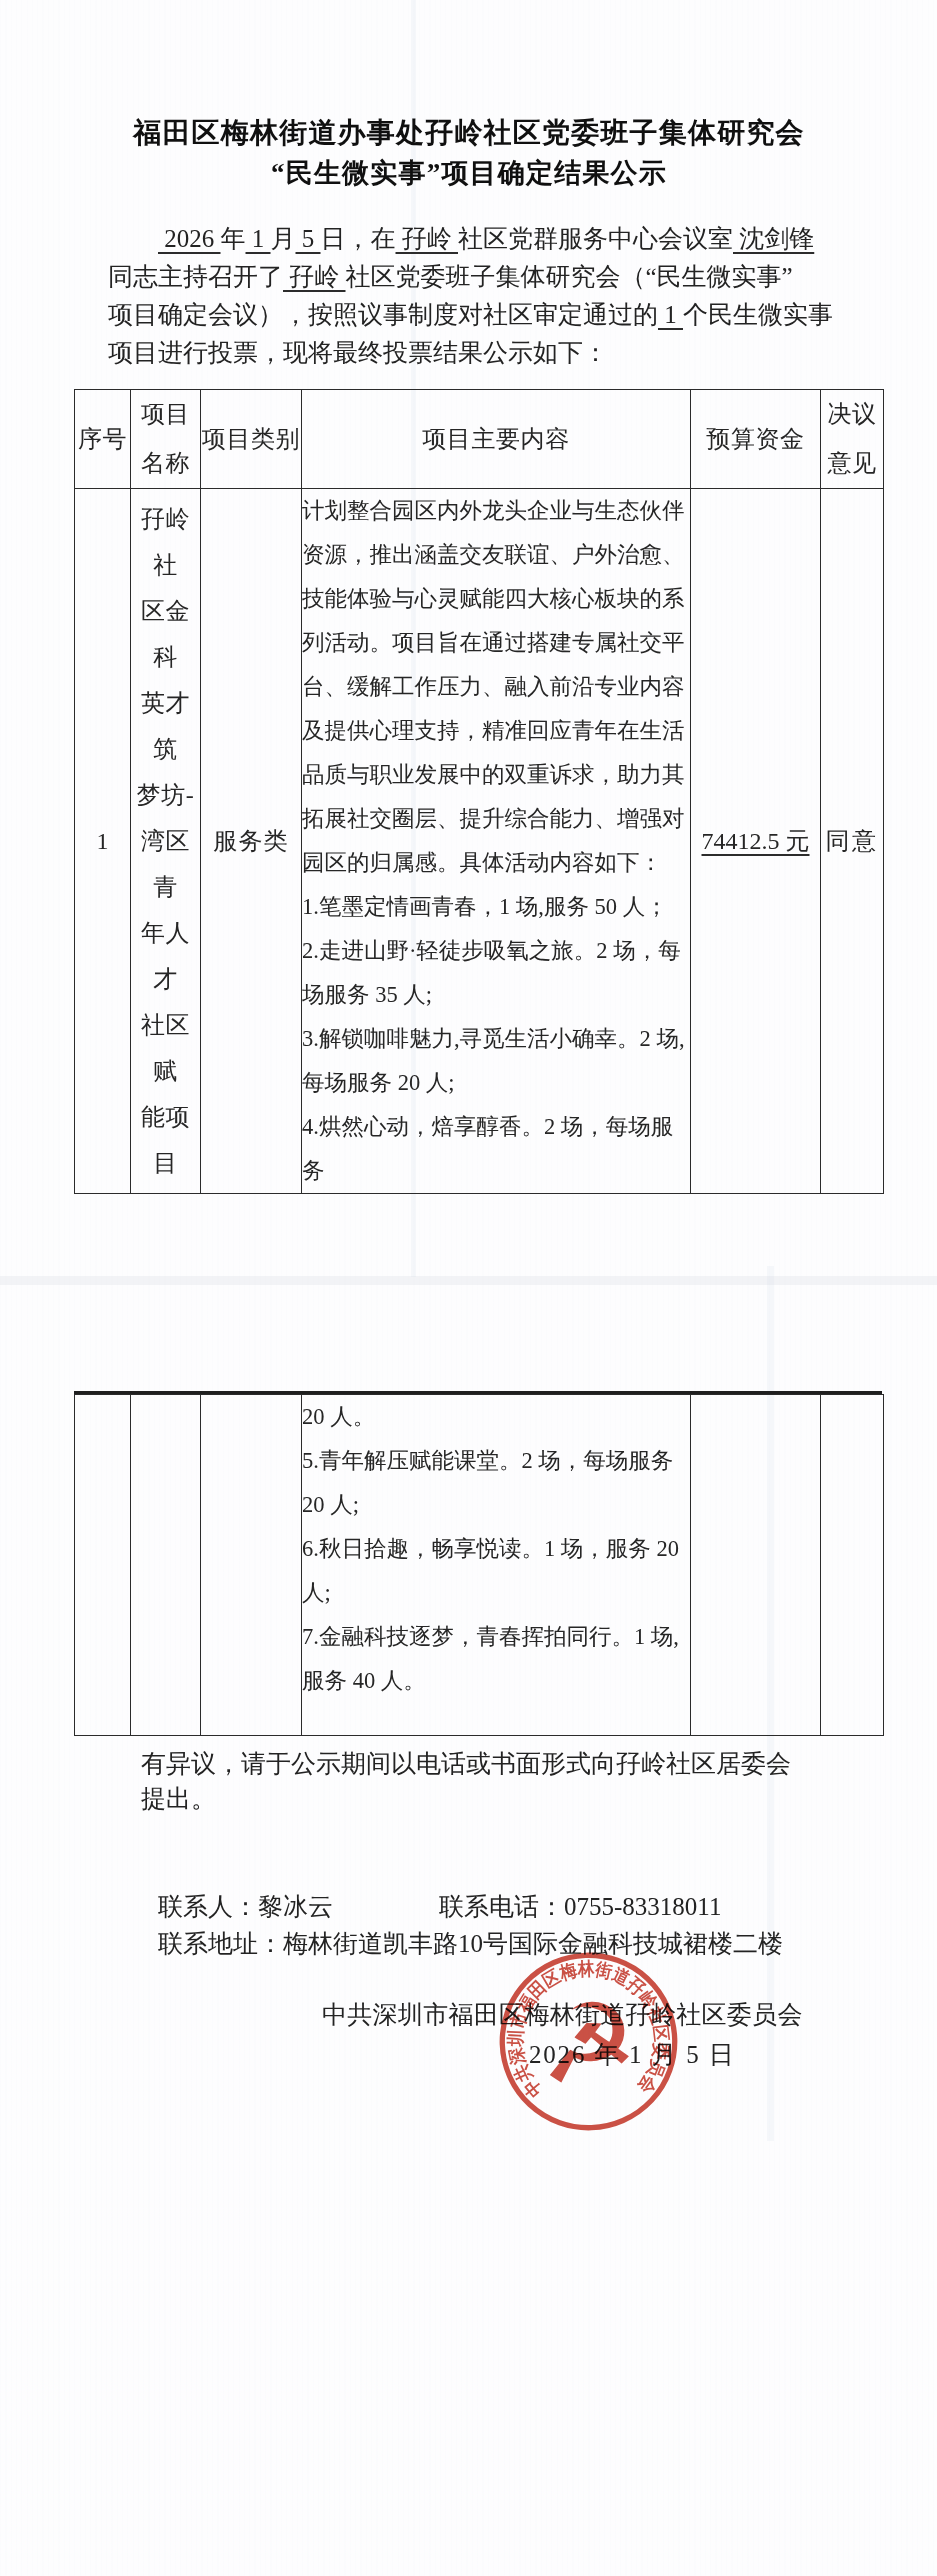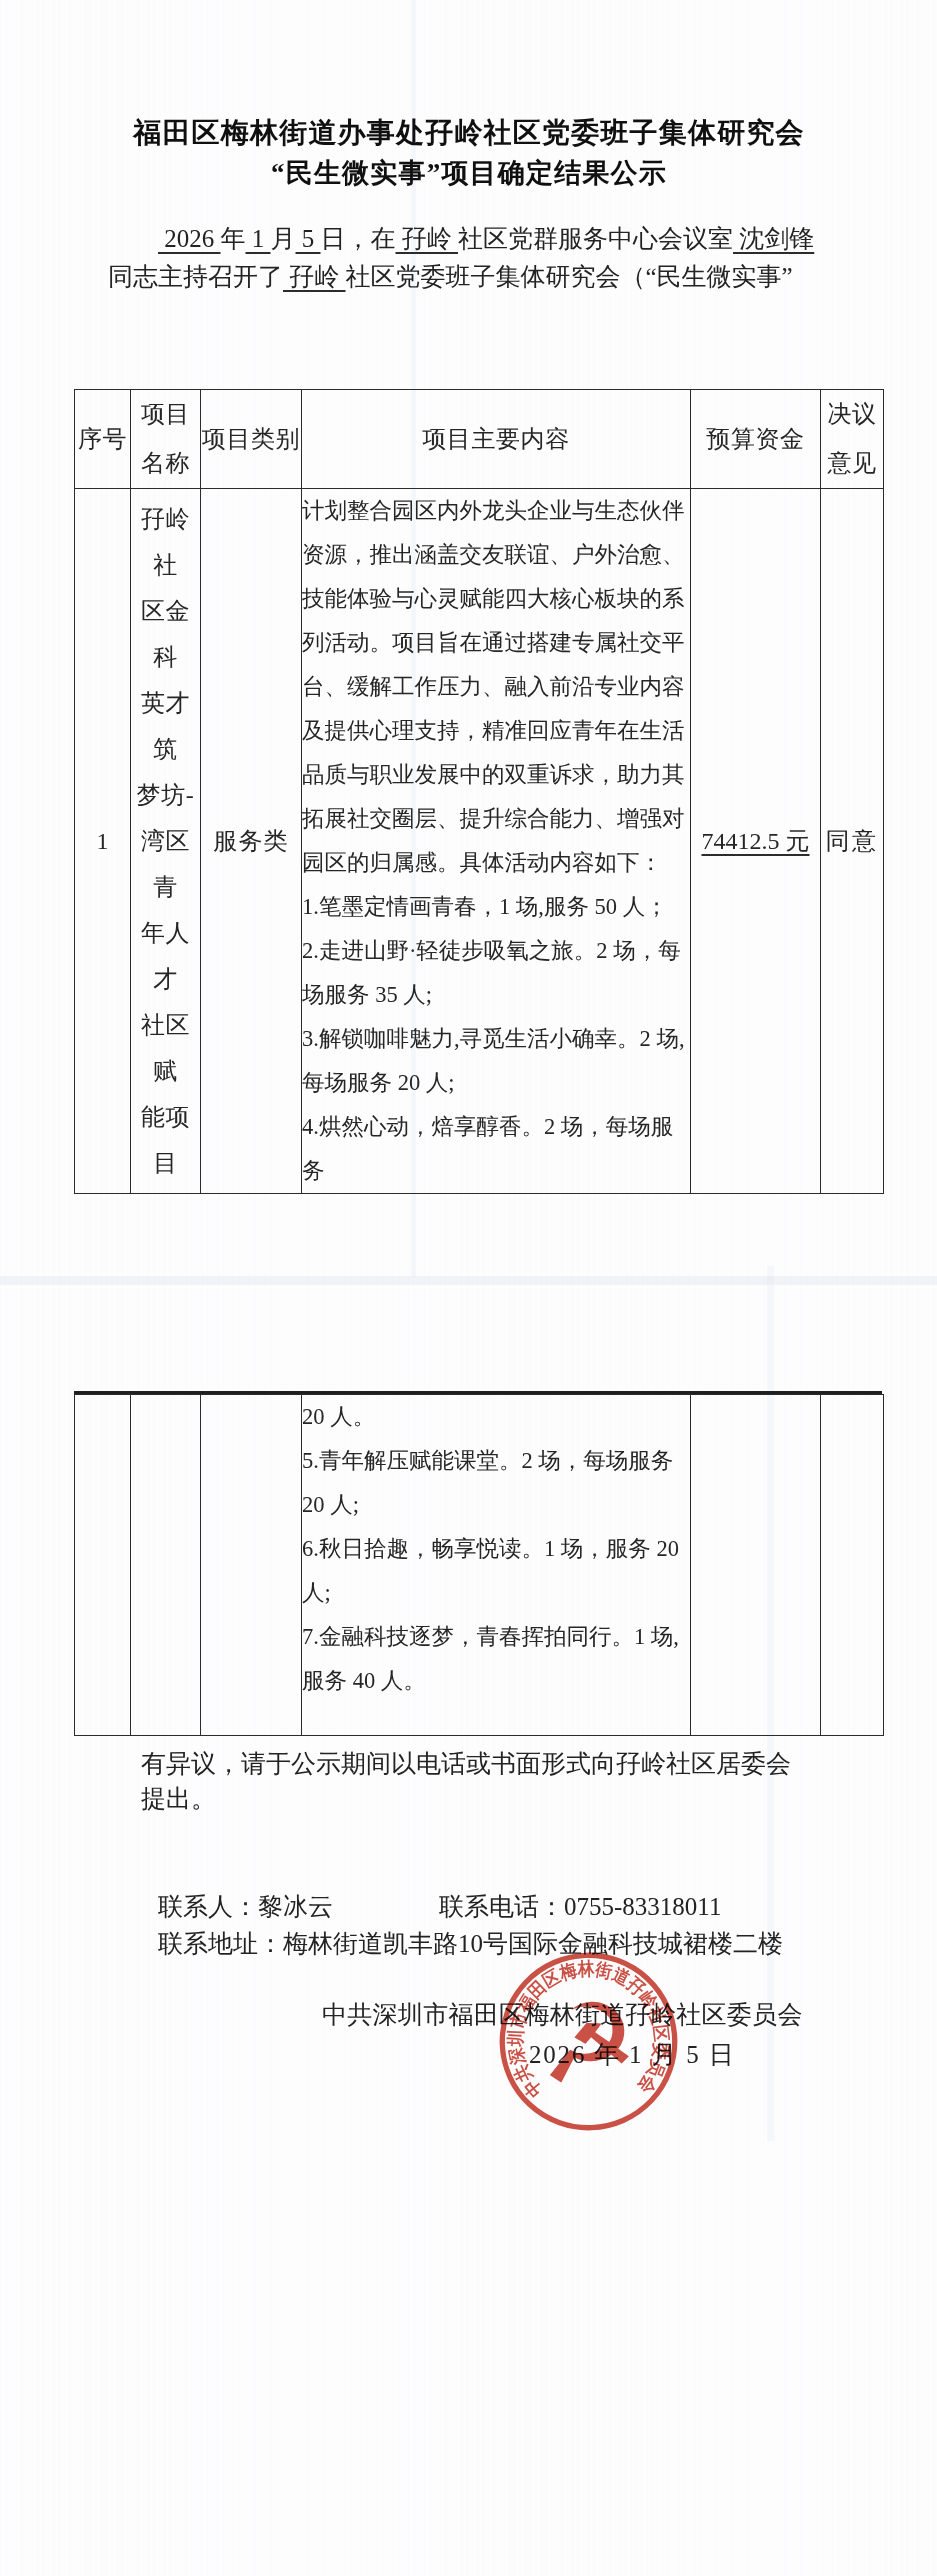--- a/index.html
+++ b/index.html
@@ -88,20 +88,22 @@
   <div class="abs artifact streak" style="left:411px;top:0;width:5.3px;height:1277px;"></div>
   <div class="abs artifact streak" style="left:767px;top:1266px;width:6.5px;height:875px;"></div>
   <div class="abs artifact stitch" style="left:0;top:1276px;width:938px;height:9px;"></div>
 
   <div class="abs doc-title t1" style="left:0;top:114px;">福田区梅林街道办事处孖岭社区党委班子集体研究会</div>
   <div class="abs doc-title t2" style="left:0;top:155px;">“民生微实事”项目确定结果公示</div>
 
   <div class="abs bodytext intro" style="left:108px;top:220px;">
     <div class="line"><span>　　</span><span class="u"> 2026 </span><span>年</span><span class="u"> 1 </span><span>月</span><span class="u"> 5 </span><span>日，在</span><span class="u"> 孖岭 </span><span>社区党群服务中心会议室</span><span class="u"> 沈剑锋</span></div>
     <div class="line"><span>同志主持召开了</span><span class="u"> 孖岭 </span><span>社区党委班子集体研究会（“民生微实事”</span></div>
+    <div class="line"><span>项目确定会议），按照议事制度对社区审定通过的</span><span class="u"> 1 </span><span>个民生微实事</span></div>
+    <div class="line"><span>项目进行投票，现将最终投票结果公示如下：</span></div>
   </div>
 
   <table class="abs sheet sheet1" style="left:74px;top:389px;width:808px;">
     <colgroup>
       <col style="width:56px">
         <col style="width:70px">
         <col style="width:101px">
       <col style="width:389px">
         <col style="width:130px">
         <col style="width:63px">

